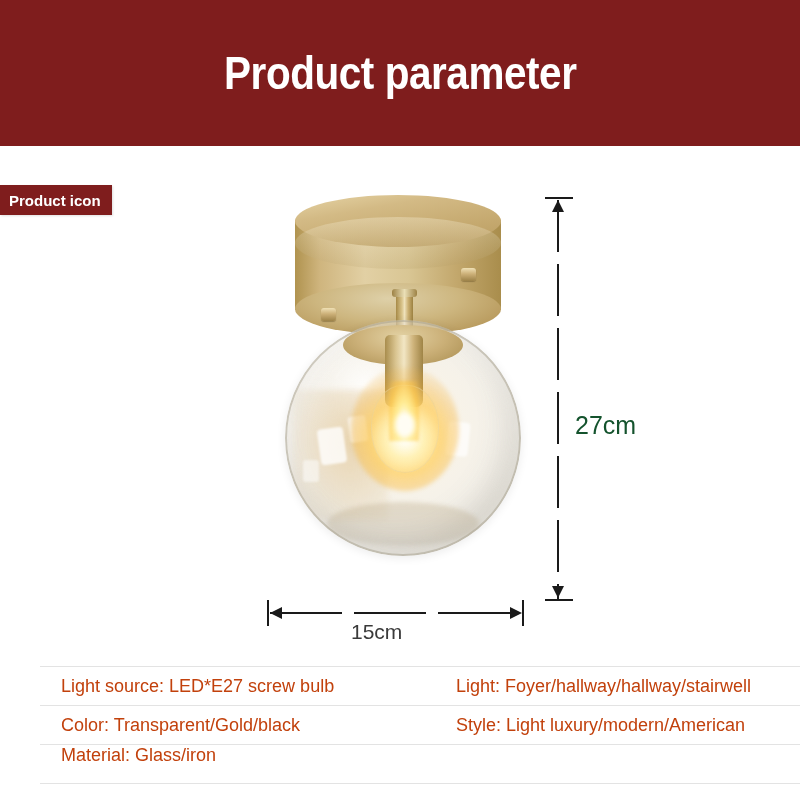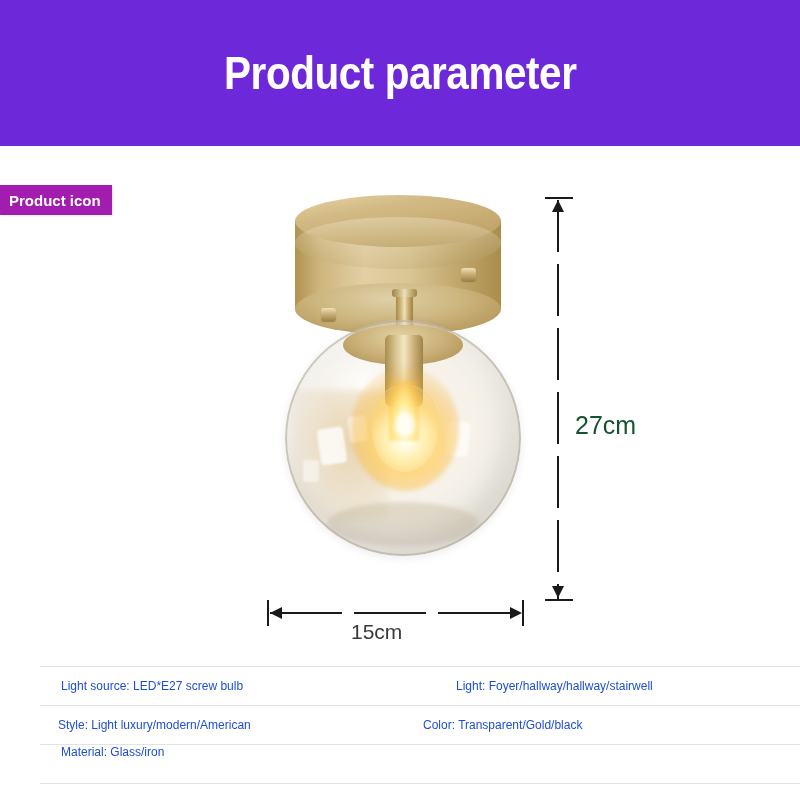--- a/index.html
+++ b/index.html
@@ -14,41 +14,41 @@
     overflow: hidden;
     position: relative;
   }
 
   
   .header-banner {
     position: absolute;
     left: 0; top: 0;
     width: 800px;
     height: 146px;
-    background: #6d28d9;
+    background: #7f1d1d;
     display: flex;
     align-items: center;
     justify-content: center;
   }
   .header-title {
     color: #ffffff;
     font-size: 46px;
     font-weight: bold;
     letter-spacing: -0.5px;
     font-family: "Liberation Sans", sans-serif;
     transform: scaleX(0.88);
   }
 
   
   .product-tag {
     position: absolute;
     left: 0; top: 185px;
     height: 30px;
     padding: 0 11px 0 9px;
-    background: #a21caf;
+    background: #7f1d1d;
     color: #ffffff;
     font-size: 15px;
     font-weight: bold;
     display: flex;
     align-items: center;
     box-sizing: border-box;
     box-shadow: 1px 1px 2px rgba(0,0,0,0.12);
   }
 
   
@@ -360,22 +360,22 @@
   }
   .spec-row {
     display: flex;
     height: 38px;
     border-top: 1px solid #e3e3e3;
   }
   .spec-row:last-child { border-bottom: 1px solid #e3e3e3; flex-direction: column; }
   .spec-cell {
     display: flex;
     align-items: center;
-    font-size: 12px;
-    color: #1d4ed8;
+    font-size: 18px;
+    color: #c2410c;
     font-family: "Liberation Sans", sans-serif;
     white-space: nowrap;
   }
   .spec-cell.left  { width: 398px; padding-left: 21px; box-sizing: border-box; }
   .spec-cell.right { flex: 1; padding-left: 18px; box-sizing: border-box; }
 </style>
 </head>
 <body>
 
 <div class="header-banner">
@@ -435,21 +435,21 @@
 <div class="hdim-label">15cm</div>
 
 <div class="spec-table">
 
   <div class="spec-row">
     <div class="spec-cell left">Light source: LED*E27 screw bulb</div>
     <div class="spec-cell right">Light: Foyer/hallway/hallway/stairwell</div>
   </div>
 
   <div class="spec-row">
+    <div class="spec-cell left">Color: Transparent/Gold/black</div>
     <div class="spec-cell right">Style: Light luxury/modern/American</div>
-    <div class="spec-cell left">Color: Transparent/Gold/black</div>
   </div>
 
   <div class="spec-row">
     <div class="spec-cell left">Material: Glass/iron</div>
   </div>
 
 </div>
 
 </body></html>

